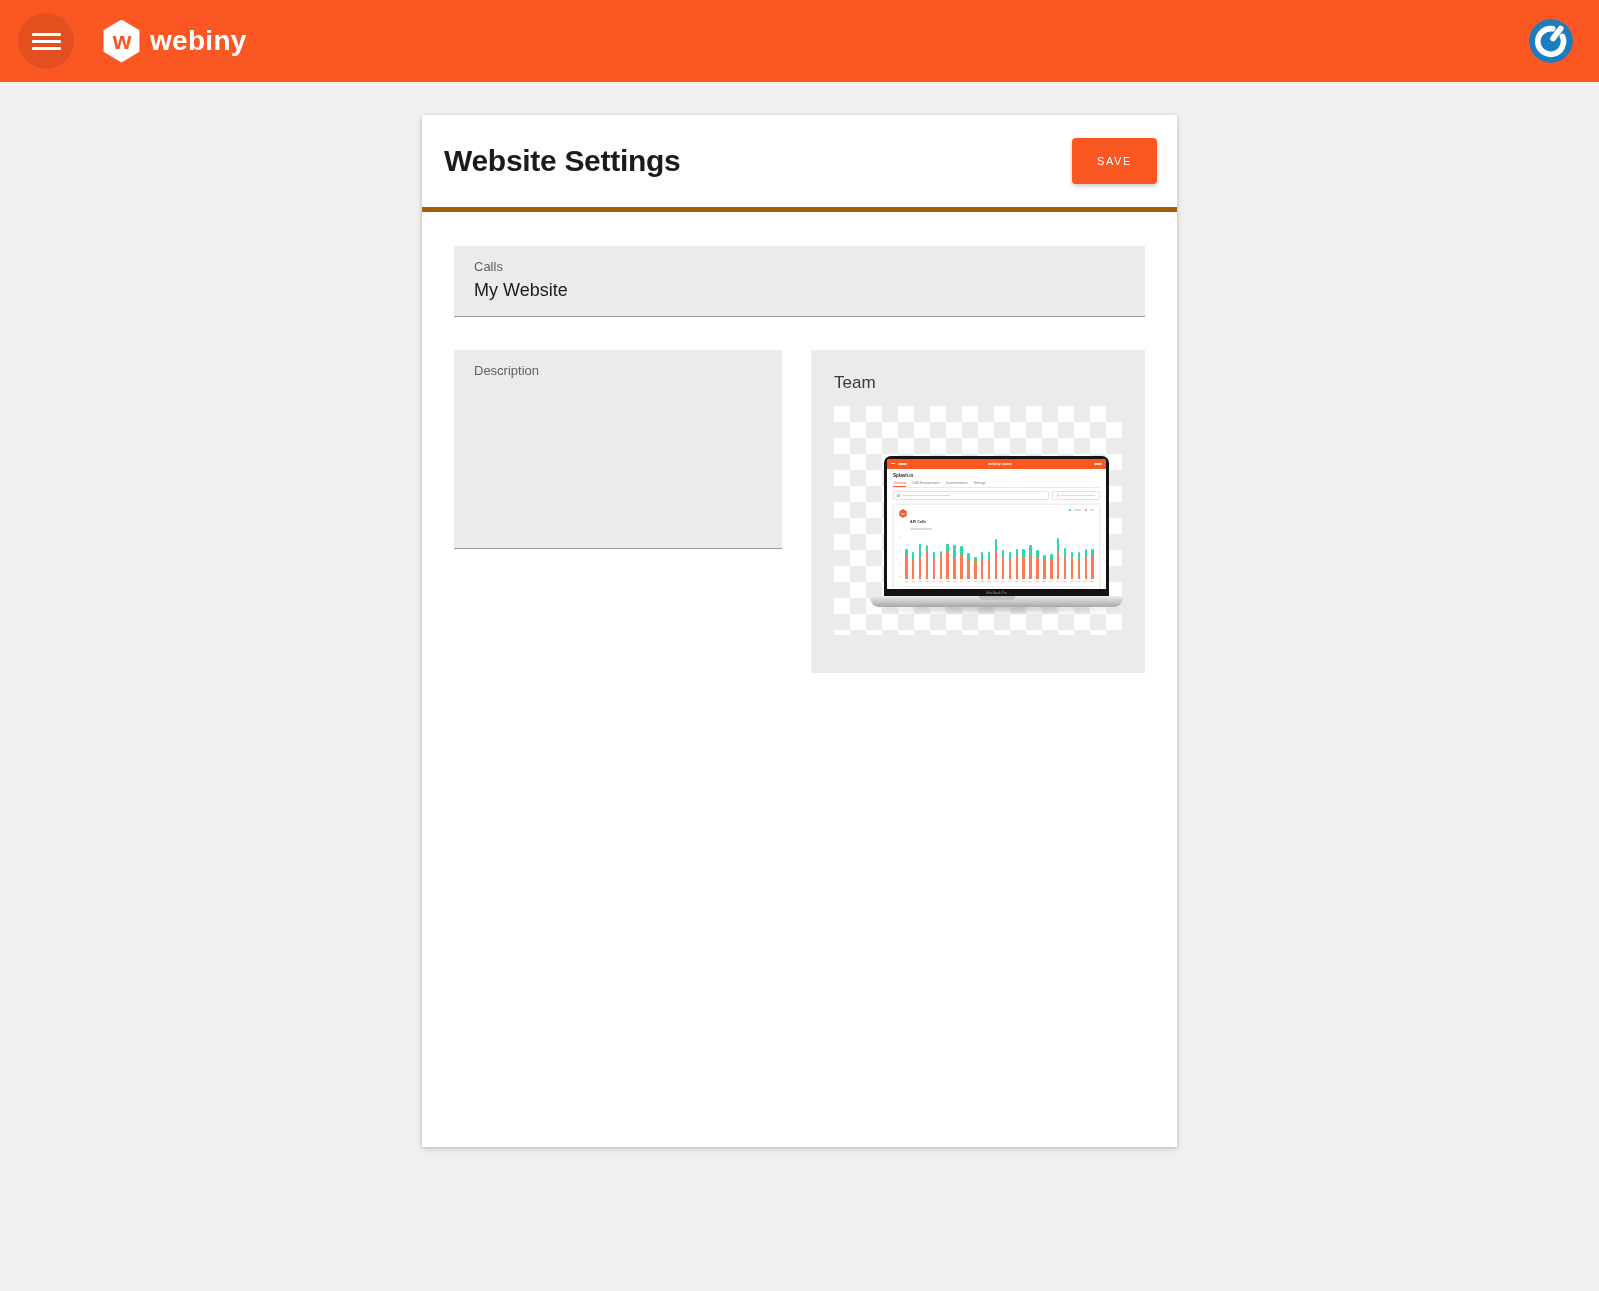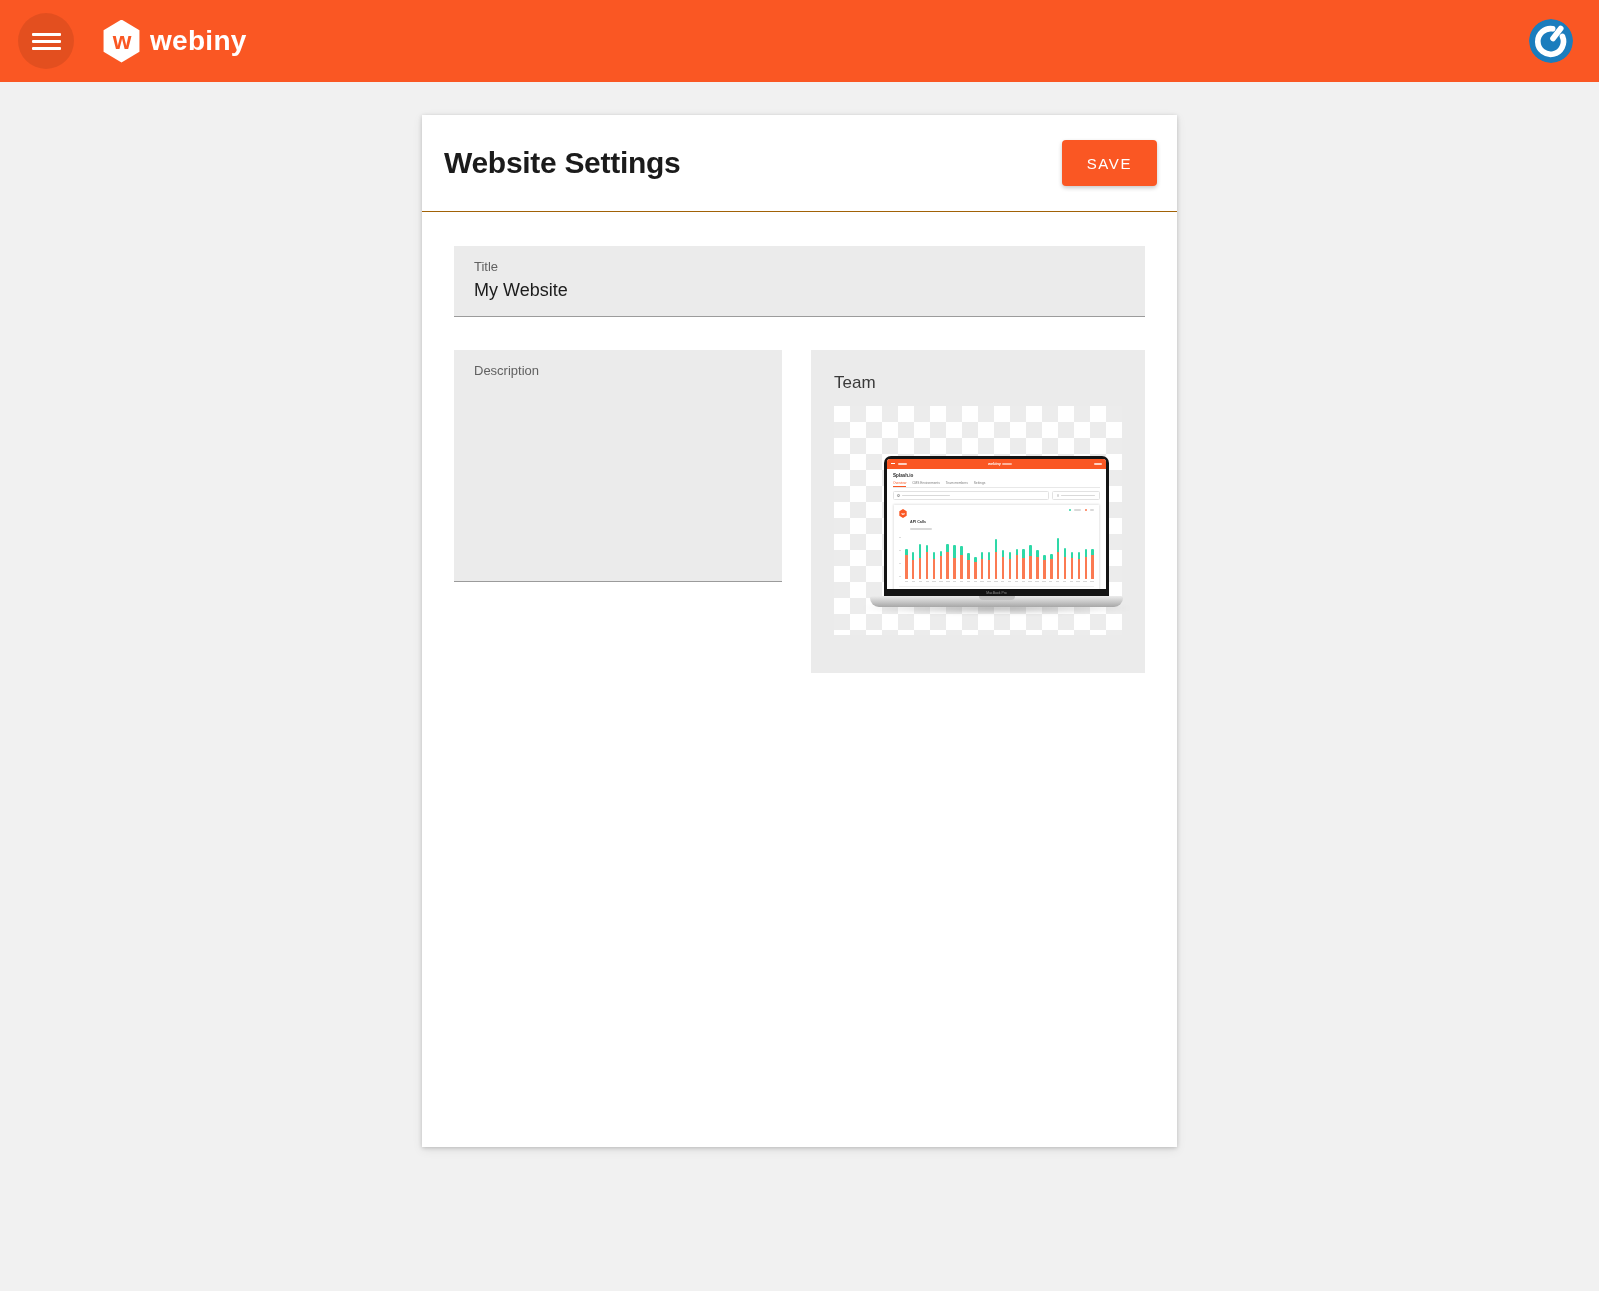--- a/index.html
+++ b/index.html
@@ -32,40 +32,40 @@
   .avatar { margin-left:auto; width:44px; height:44px; border-radius:50%; cursor:pointer; overflow:hidden; flex:none; }
 
   
   .page { padding-top:33px; }
   .card {
     width:755px; min-height:1032px; margin:0 auto; background:#fff;
     box-shadow:0 1px 4px rgba(0,0,0,.18), 0 3px 10px rgba(0,0,0,.08);
   }
   .card-header {
     display:flex; align-items:center; justify-content:space-between;
-    padding:24px 20px 24px 22px; border-bottom:1px solid #a16207; height:97px;
+    padding:24px 20px 24px 22px; border-bottom:5px solid #a16207; height:97px;
   }
   .card-title { font-size:30px; font-weight:600; color:#1b1b1b; letter-spacing:-.3px; }
   .save-btn {
     background:#fa5723; color:#fff; border:none; border-radius:4px; cursor:pointer;
-    height:46px; padding:0 25px; font-size:15px; letter-spacing:1.6px; font-weight:500;
+    height:46px; padding:0 25px; font-size:11px; letter-spacing:1.6px; font-weight:500;
     font-family:inherit; box-shadow:0 2px 4px rgba(0,0,0,.22);
   }
   .card-body { padding:34px 32px; }
 
   .field { background:#ebebeb; border-bottom:1px solid #9b9b9b; padding:13px 20px; }
   .field-label { font-size:13px; color:#616161; display:block; }
   .field input, .field textarea {
     display:block; width:100%; border:none; background:transparent; outline:none;
     font-family:inherit; font-size:18px; color:#1c1c1c; margin-top:6px; resize:none;
   }
   .title-field { height:71px; }
   .form-row { display:flex; gap:29px; margin-top:33px; }
   .form-row > * { flex:1; min-width:0; }
-  .description-field { height:232px; }
+  .description-field { height:199px; }
   .description-field textarea { height:150px; }
 
   .image-panel { background:#ebebeb; height:323px; padding:23px; }
   .image-panel-label { font-size:17px; color:#3a3a3a; }
   .checker {
     margin-top:13px; height:229px; position:relative; cursor:pointer;
     background:#fff conic-gradient(#ececec 0 25%, #ffffff 0 50%, #ececec 0 75%, #ffffff 0);
     background-size:32px 32px;
   }
 
@@ -161,21 +161,21 @@
 
 <main class="page">
   <section class="card">
     <div class="card-header">
       <h1 class="card-title">Website Settings</h1>
       <button class="save-btn">SAVE</button>
     </div>
 
     <div class="card-body">
       <div class="field title-field">
-        <label class="field-label">Title</label>
+        <label class="field-label">Calls</label>
         <input type="text" value="My Website" style="">
       </div>
 
       <div class="form-row">
         <div class="field description-field">
           <label class="field-label">Description</label>
         </div>
 
         <div class="image-panel">
           <div class="image-panel-label">Team</div>

